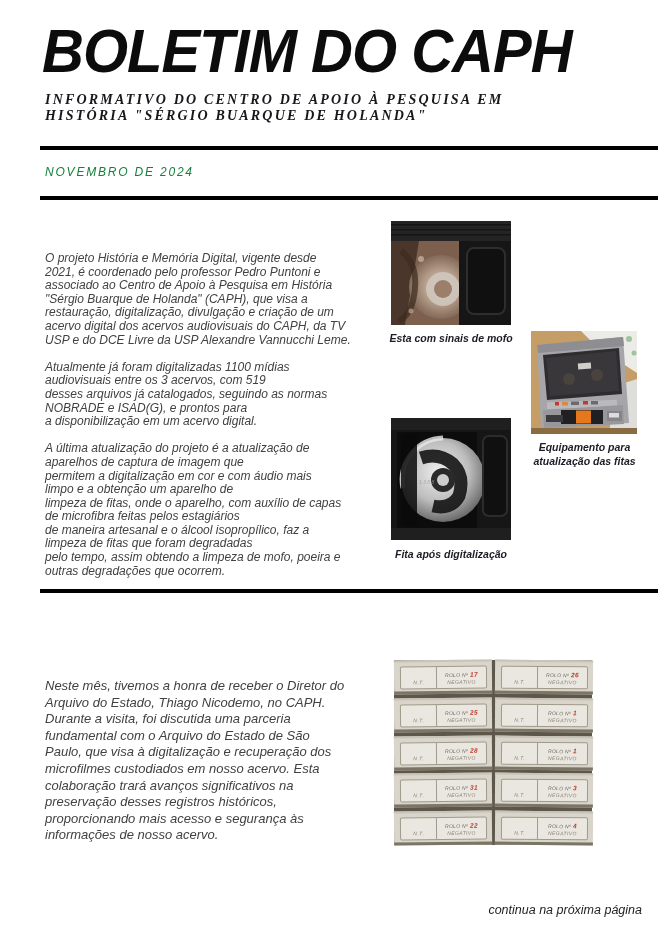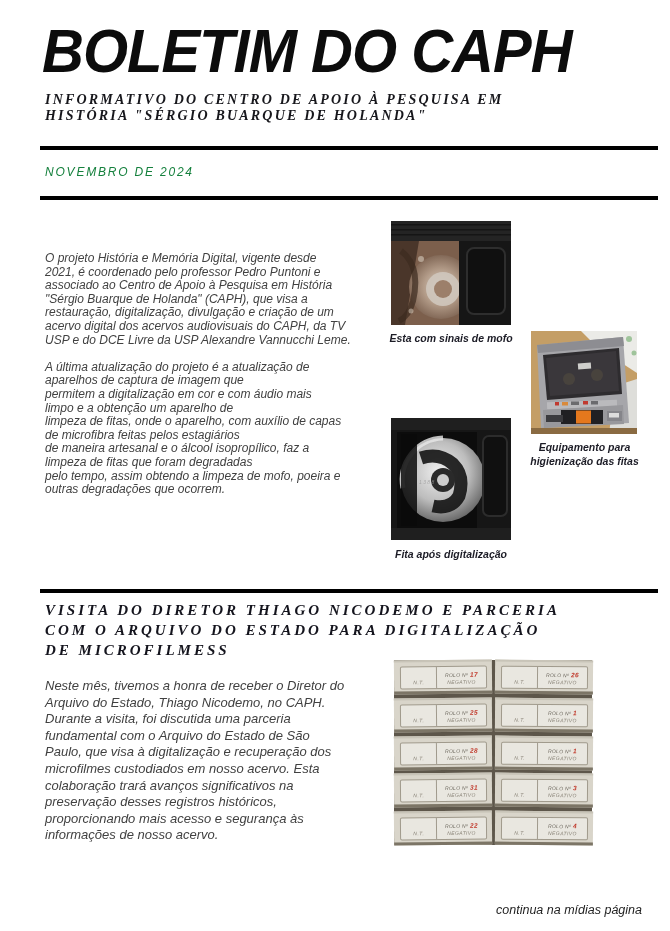--- a/index.html
+++ b/index.html
@@ -105,20 +105,25 @@
 
 
   <div class="abs body-col-1">
     <p>O projeto História e Memória Digital, vigente desde
 2021, é coordenado pelo professor Pedro Puntoni e
 associado ao Centro de Apoio à Pesquisa em História
 "Sérgio Buarque de Holanda" (CAPH), que visa a
 restauração, digitalização, divulgação e criação de um
 acervo digital dos acervos audiovisuais do CAPH, da TV
 USP e do DCE Livre da USP Alexandre Vannucchi Leme.</p>
+    <p>Atualmente já foram digitalizadas 1100 mídias
+audiovisuais entre os 3 acervos, com 519
+desses arquivos já catalogados, seguindo as normas
+NOBRADE e ISAD(G), e prontos para
+a disponibilização em um acervo digital.</p>
     <p>A última atualização do projeto é a atualização de
 aparelhos de captura de imagem que
 permitem a digitalização em cor e com áudio mais
 limpo e a obtenção um aparelho de
 limpeza de fitas, onde o aparelho, com auxílio de capas
 de microfibra feitas pelos estagiários
 de maneira artesanal e o álcool isopropílico, faz a
 limpeza de fitas que foram degradadas
 pelo tempo, assim obtendo a limpeza de mofo, poeira e
 outras degradações que ocorrem.</p>
@@ -171,21 +176,21 @@
     <rect x="60" y="70" width="7" height="3.5" fill="#6b6b6e"></rect>
     <polygon points="12,79 92,74 93,93 13,97" fill="#98989c"></polygon>
     <rect x="30" y="79" width="42" height="14" fill="#202023"></rect>
     <rect x="45" y="79.5" width="15" height="13" fill="#e5781d"></rect>
     <rect x="15" y="84" width="17" height="7" fill="#3b3b3f"></rect>
     <rect x="76" y="80" width="15" height="10" fill="#85858a"></rect>
     <rect x="78" y="82" width="10" height="4.5" fill="#dddddd"></rect>
     <rect x="0" y="97" width="106" height="6" fill="#8a6b42"></rect>
   </svg>
   <div class="abs caption cap-2">Equipamento para
-higienização das fitas</div>
+atualização das fitas</div>
 
   <svg class="abs photo ph-3" width="120" height="122">
     <defs>
       <radialGradient id="reel3" cx="0.45" cy="0.4" r="0.65">
         <stop offset="0%" stop-color="#efefef"></stop>
         <stop offset="55%" stop-color="#bdbdbd"></stop>
         <stop offset="100%" stop-color="#5c5c5c"></stop>
       </radialGradient>
     </defs>
     <rect width="120" height="122" fill="#161616"></rect>
@@ -198,23 +203,20 @@
     <circle cx="52" cy="62" r="12" fill="#2a2a2a"></circle>
     <circle cx="52" cy="62" r="6" fill="#cdcdcd"></circle>
     <rect x="10" y="16" width="16" height="92" fill="#0a0a0a" opacity="0.85"></rect>
     <text x="28" y="66" font-size="5" fill="#9a9a9a" font-family="Liberation Sans,sans-serif" opacity="0.8">1 3 8 8</text>
     <rect x="92" y="18" width="24" height="80" rx="6" fill="#101010" stroke="#2c2c2c" stroke-width="2"></rect>
   </svg>
   <div class="abs caption cap-3">Fita após digitalização</div>
 
   <div class="abs rule rule-3"></div>
 
-  <div class="abs h2">VISITA DO DIRETOR THIAGO NICODEMO E PARCERIA
-COM O ARQUIVO DO ESTADO PARA DIGITALIZAÇÃO
-DE MICROFILMESS</div>
 
   <div class="abs body-col-2">Neste mês, tivemos a honra de receber o Diretor do
 Arquivo do Estado, Thiago Nicodemo, no CAPH.
 Durante a visita, foi discutida uma parceria
 fundamental com o Arquivo do Estado de São
 Paulo, que visa à digitalização e recuperação dos
 microfilmes custodiados em nosso acervo. Esta
 colaboração trará avanços significativos na
 preservação desses registros históricos,
 proporcionando mais acesso e segurança às
@@ -297,15 +299,15 @@
           <div class="mf-plate">
             <div class="mf-left">N.T.</div>
             <div class="mf-right">
               <span class="mf-rolo">ROLO Nº<span class="mf-num">4</span></span>
               <span class="mf-neg">NEGATIVO</span>
             </div>
           </div>
         </div></div>
   </div>
 
-  <div class="abs footer-note">continua na mídias página</div>
+  <div class="abs footer-note">continua na próxima página</div>
 
 </div>
 
 </body></html>

